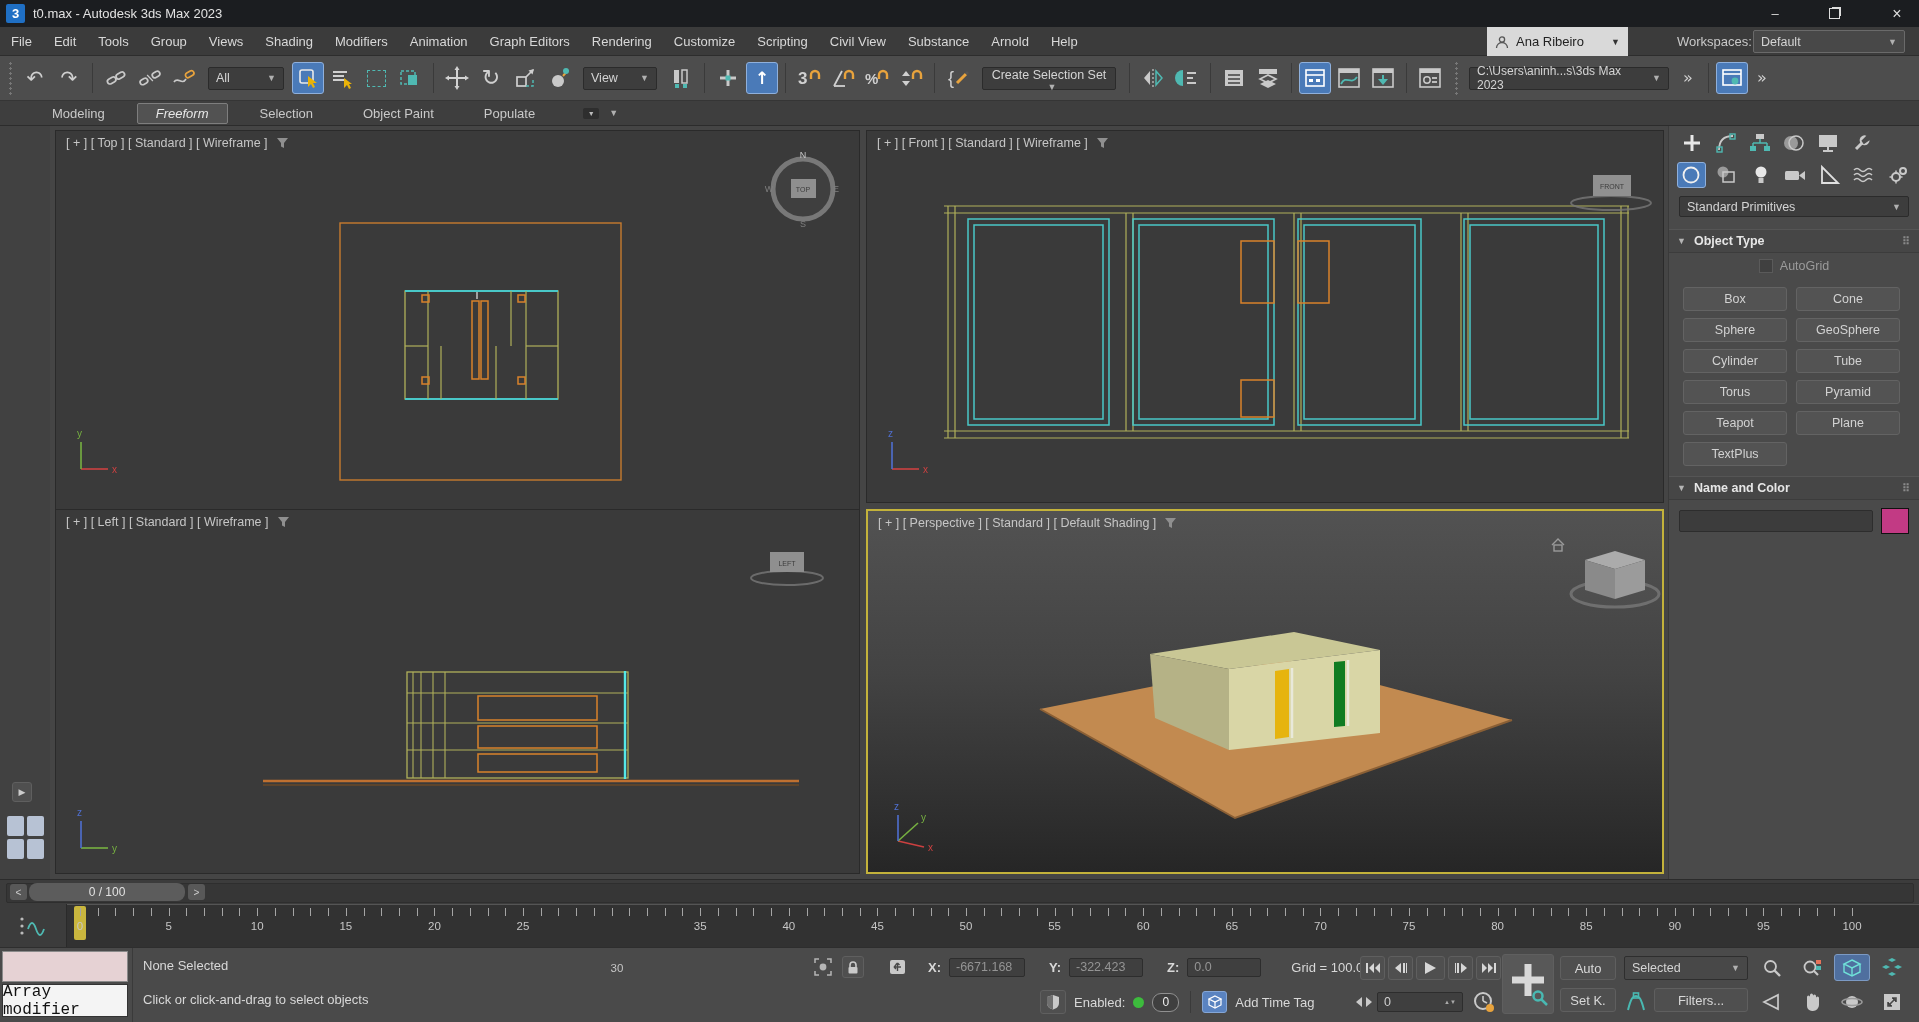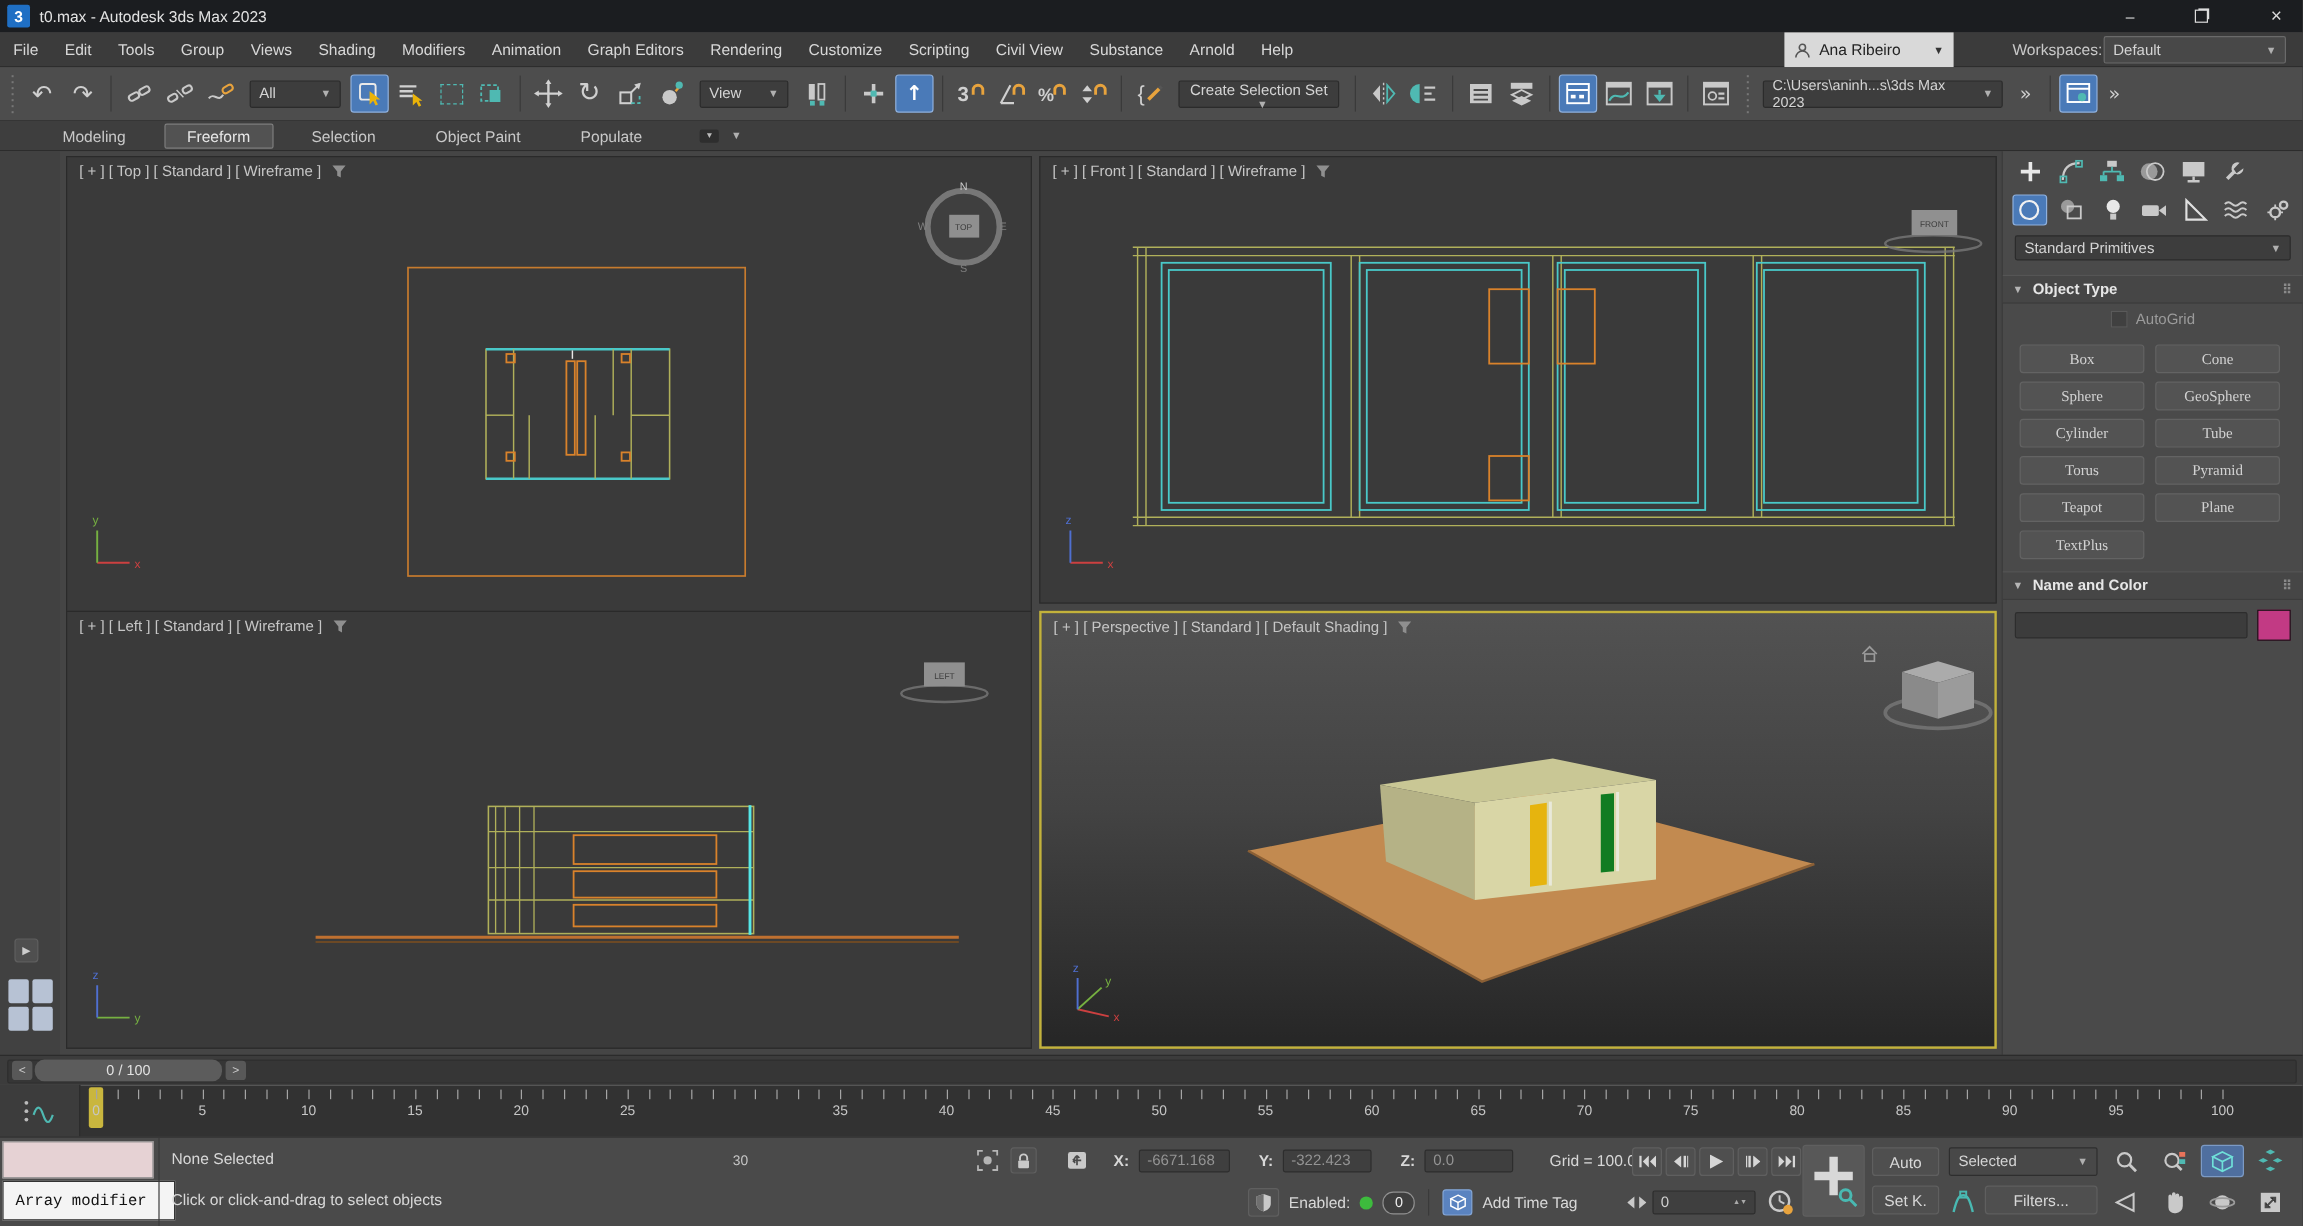--- a/index.html
+++ b/index.html
@@ -29,59 +29,59 @@
   .sep{width:1px;height:30px;background:#3a3a3a;margin:0 5px;flex:none;}
   .g{color:#cfcfcf;font-size:20px;line-height:1;font-family:"DejaVu Sans",sans-serif;}
   .dd{background:#3d3d3d;border:1px solid #2b2b2b;color:#d4d4d4;display:flex;align-items:center;
       justify-content:space-between;padding:0 7px;border-radius:2px;font-size:12.5px;height:23px;box-sizing:border-box;flex:none;}
   .car{color:#b0b0b0;font-size:9px;margin-left:6px;}
   svg.ic{display:block;}
   
   #ribbon{left:0;top:101px;width:1919px;height:25px;background:#3e3e3e;display:flex;align-items:center;
           border-bottom:1px solid #2c2c2c;box-sizing:border-box;padding-left:34px;gap:14px;}
   .rtab{padding:2px 18px;color:#c9c9c9;font-size:13px;border-radius:2px;}
-  .rtab.active{background:#525252;border:1px solid #7e7e7e;color:#e8e8e8;}
+  .rtab.active{background:#525252;border:1px solid #7e7e7e;color:#e8e8e8;font-style:italic;}
   
   #vzone{left:0;top:126px;width:1919px;height:753px;background:#454545;}
   #lstrip{left:0;top:126px;width:50px;height:753px;background:#414141;}
   .vp{position:absolute;background:#3a3a3a;border:1px solid #2a2a2a;box-sizing:border-box;}
   .vp.active{border:2px solid #c3b23b;}
   .vplabel{position:absolute;left:10px;top:5px;display:flex;gap:8px;align-items:center;color:#c6c6c6;font-size:12.5px;z-index:5;}
   
   #cpanel{left:1668px;top:126px;width:251px;height:753px;background:#4a4a4a;border-left:1px solid #3a3a3a;box-sizing:border-box;}
   .cprow{display:flex;align-items:center;gap:4px;padding:4px 6px 2px 8px;}
   .cpi{width:30px;height:26px;display:flex;align-items:center;justify-content:center;border-radius:3px;}
   .cpi.blue{background:#4a7ab8;border:1px solid #8fb0dc;box-sizing:border-box;}
   .rollhead{display:flex;align-items:center;gap:8px;background:#464646;border-top:1px solid #555;
             border-bottom:1px solid #3c3c3c;height:22px;padding:0 8px;color:#e6e6e6;font-weight:bold;font-size:12.5px;}
   .tri{color:#b5b5b5;font-size:9px;}
   .gripdots{margin-left:auto;color:#8a8a8a;font-size:11px;letter-spacing:1px;}
-  #otgrid{display:grid;grid-template-columns:104px 104px;gap:7px 9px;padding:8px 0 10px 14px;font-family:Liberation Serif, serif;}
+  #otgrid{display:grid;grid-template-columns:104px 104px;gap:7px 9px;padding:8px 0 10px 14px;}
   .cpbtn{background:#535353;border:1px solid #636363;border-radius:3px;color:#d2d2d2;font-size:12.5px;
          height:22px;display:flex;align-items:center;justify-content:center;}
   
   #tslider{left:0;top:879px;width:1919px;height:25px;background:#3c3c3c;border-top:1px solid #2b2b2b;box-sizing:border-box;}
   #ttrack{position:absolute;left:6px;top:3px;width:1906px;height:18px;background:#363636;border:1px solid #2e2e2e;border-radius:2px;}
   .tsbtn{position:absolute;top:4px;width:17px;height:16px;background:#585858;border-radius:3px;color:#ccc;
          font-size:10px;display:flex;align-items:center;justify-content:center;}
   #tspill{position:absolute;left:29px;top:3px;width:156px;height:18px;background:#5c5c5c;border-radius:8px;
           color:#e2e2e2;font-size:12px;display:flex;align-items:center;justify-content:center;}
   
   #trackbar{left:0;top:904px;width:1919px;height:43px;background:#323232;}
   #tbleft{position:absolute;left:0;top:0;width:66px;height:43px;background:#3c3c3c;border-right:1px solid #2a2a2a;
           display:flex;align-items:center;justify-content:center;}
   #ruler{position:absolute;left:0;top:0;width:1919px;height:43px;border-top:1px solid #555;}
   .tick{position:absolute;top:3px;width:1px;height:8px;background:#a5a5a5;z-index:2;}
   .ticklab{position:absolute;top:15px;width:24px;text-align:center;color:#c6c6c6;font-size:11.5px;z-index:2;}
   #fmarker{position:absolute;left:74px;top:2px;width:12px;height:34px;background:#c9b63e;border-radius:2px;z-index:1;}
   
   #statusbar{left:0;top:947px;width:1919px;height:75px;background:#4a4a4a;border-top:1px solid #2e2e2e;box-sizing:border-box;}
   #pinkbox{position:absolute;left:2px;top:3px;width:126px;height:31px;background:#e6d2d4;border:1px solid #8a8a8a;box-sizing:border-box;}
-  #listenbox{position:absolute;left:2px;top:36px;width:144px;height:33px;background:#f4f4f4;border:1px solid #333;
-             box-sizing:border-box;color:#111;font-family:"Liberation Mono",monospace;font-size:13px;display:flex;align-items:center;padding:0 10px;}
+  #listenbox{position:absolute;left:2px;top:36px;width:126px;height:33px;background:#f4f4f4;border:1px solid #333;
+             box-sizing:border-box;color:#111;font-family:"Liberation Mono",monospace;font-size:16px;display:flex;align-items:center;padding:0 0;}
   .stext{color:#d8d8d8;font-size:13px;}
   .sfield{background:#3f3f3f;border:1px solid #2d2d2d;border-radius:2px;height:19px;color:#949494;
           font-size:12.5px;display:flex;align-items:center;padding:0 6px;box-sizing:border-box;}
   .sbtn{background:#4f4f4f;border:1px solid #5f5f5f;border-radius:3px;display:flex;align-items:center;justify-content:center;box-sizing:border-box;}
   .navcell{position:absolute;width:36px;height:27px;display:flex;align-items:center;justify-content:center;border-radius:3px;}
   .navcell.blue{background:#4f6f9f;border:1px solid #7c9ac4;box-sizing:border-box;}
   .pill{background:#3f3f3f;border:1px solid #909090;border-radius:9px;color:#eee;font-size:12px;
         width:25px;height:17px;display:flex;align-items:center;justify-content:center;}
 </style>
 </head>

